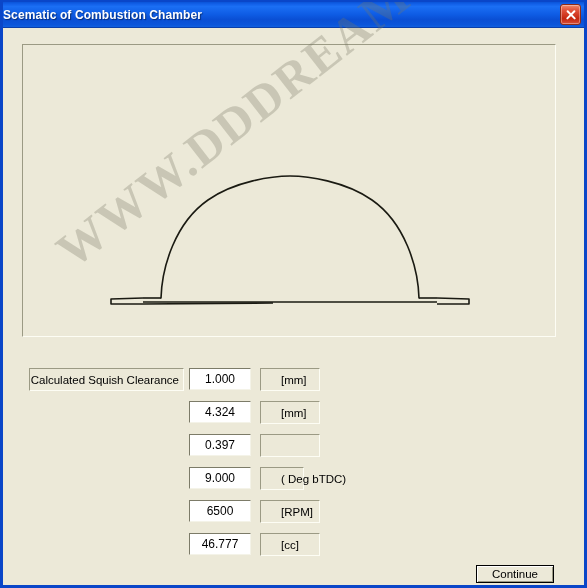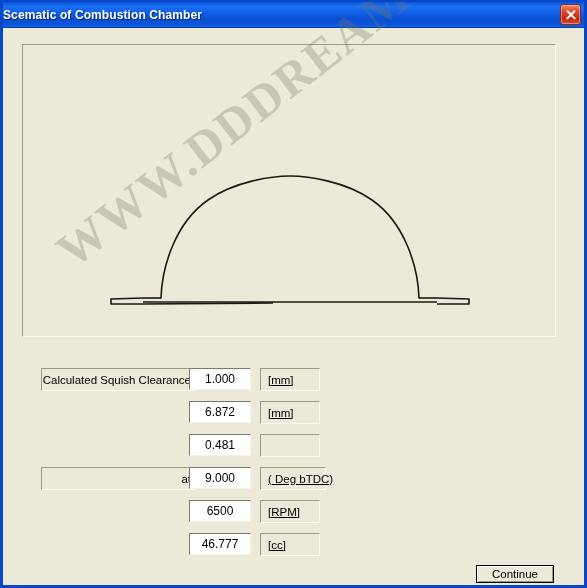--- a/index.html
+++ b/index.html
@@ -115,21 +115,21 @@
     top: 340px;
     width: 530px;
   }
   .field-row {
     position: relative;
     height: 23px;
     margin-bottom: 10px;
   }
   .field-label {
     position: absolute;
-    left: 16px;
+    left: 4px;
     top: 0;
     width: 155px;
     height: 23px;
     box-sizing: border-box;
     background: #ece9d8;
     border-top: 1px solid #9b9a84;
     border-left: 1px solid #9b9a84;
     border-right: 1px solid #fdfdf4;
     border-bottom: 1px solid #fdfdf4;
     display: flex;
@@ -167,27 +167,26 @@
     width: 60px;
     height: 23px;
     box-sizing: border-box;
     background: #ece9d8;
     border-top: 1px solid #9b9a84;
     border-left: 1px solid #9b9a84;
     border-right: 1px solid #fdfdf4;
     border-bottom: 1px solid #fdfdf4;
     display: flex;
     align-items: center;
-    padding-left: 7px;
+    padding-left: 20px;
     font-size: 11.5px;
     color: #000000;
     white-space: nowrap;
-    text-decoration: underline;
-  }
-  .field-unit.wide { width: 66px; }
+  }
+  .field-unit.wide { width: 44px; }
 
   
   .continue-btn {
     position: absolute;
     left: 473px;
     top: 537px;
     width: 78px;
     height: 18px;
     box-sizing: border-box;
     background: #ece9d8;
@@ -236,32 +235,31 @@
 
     <div class="fields">
 
       <div class="field-row">
         <div class="field-label">Calculated Squish Clearance</div>
         <div class="field-value">1.000</div>
         <div class="field-unit">[mm]</div>
       </div>
 
       <div class="field-row">
-        <div class="field-value">6.872</div>
+        <div class="field-value">4.324</div>
         <div class="field-unit">[mm]</div>
       </div>
 
       <div class="field-row">
-        <div class="field-value">0.481</div>
+        <div class="field-value">0.397</div>
         <div class="field-unit"></div>
       </div>
 
 
       <div class="field-row">
-        <div class="field-label">at</div>
         <div class="field-value">9.000</div>
         <div class="field-unit wide">( Deg bTDC)</div>
       </div>
 
       <div class="field-row">
         <div class="field-value">6500</div>
         <div class="field-unit">[RPM]</div>
       </div>
 
       <div class="field-row">

